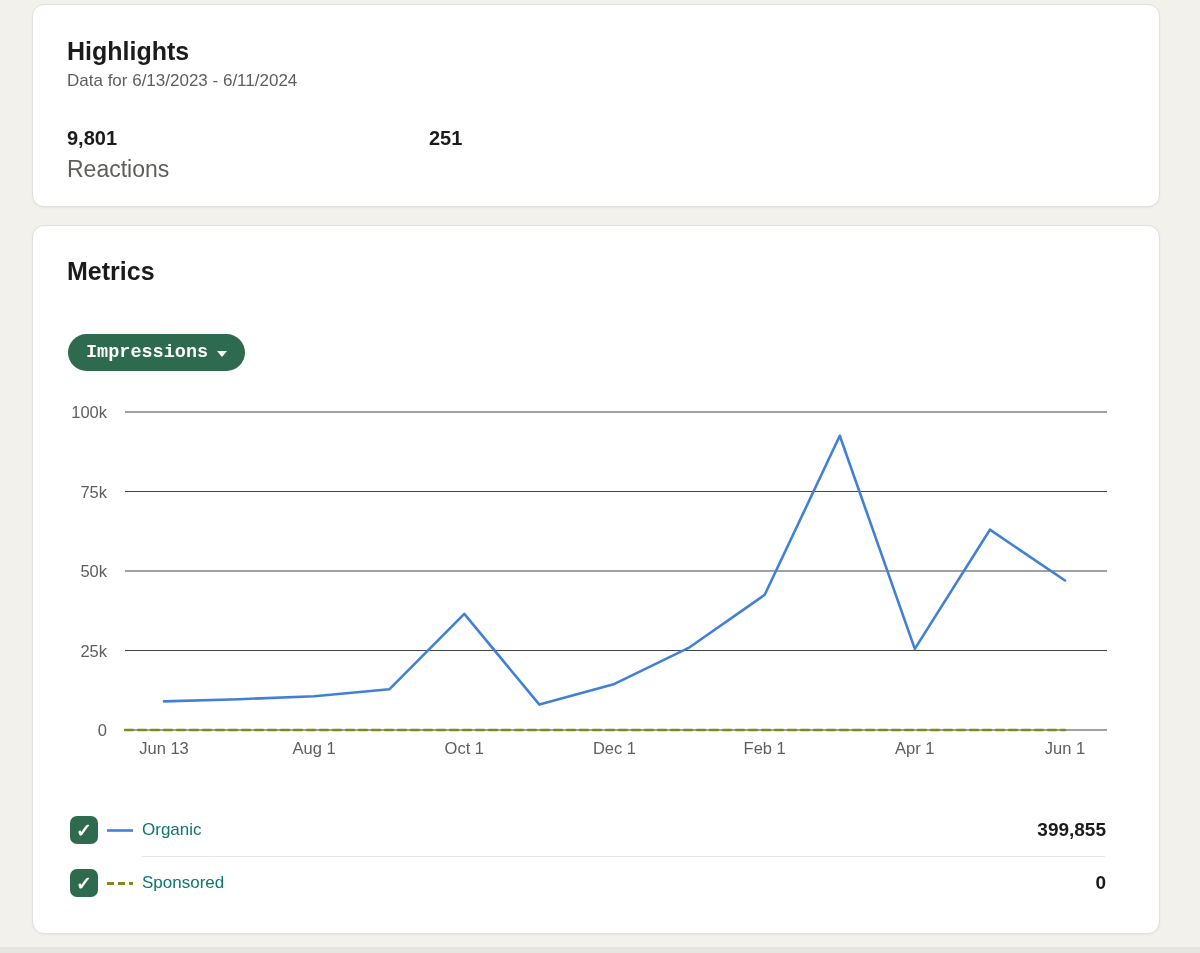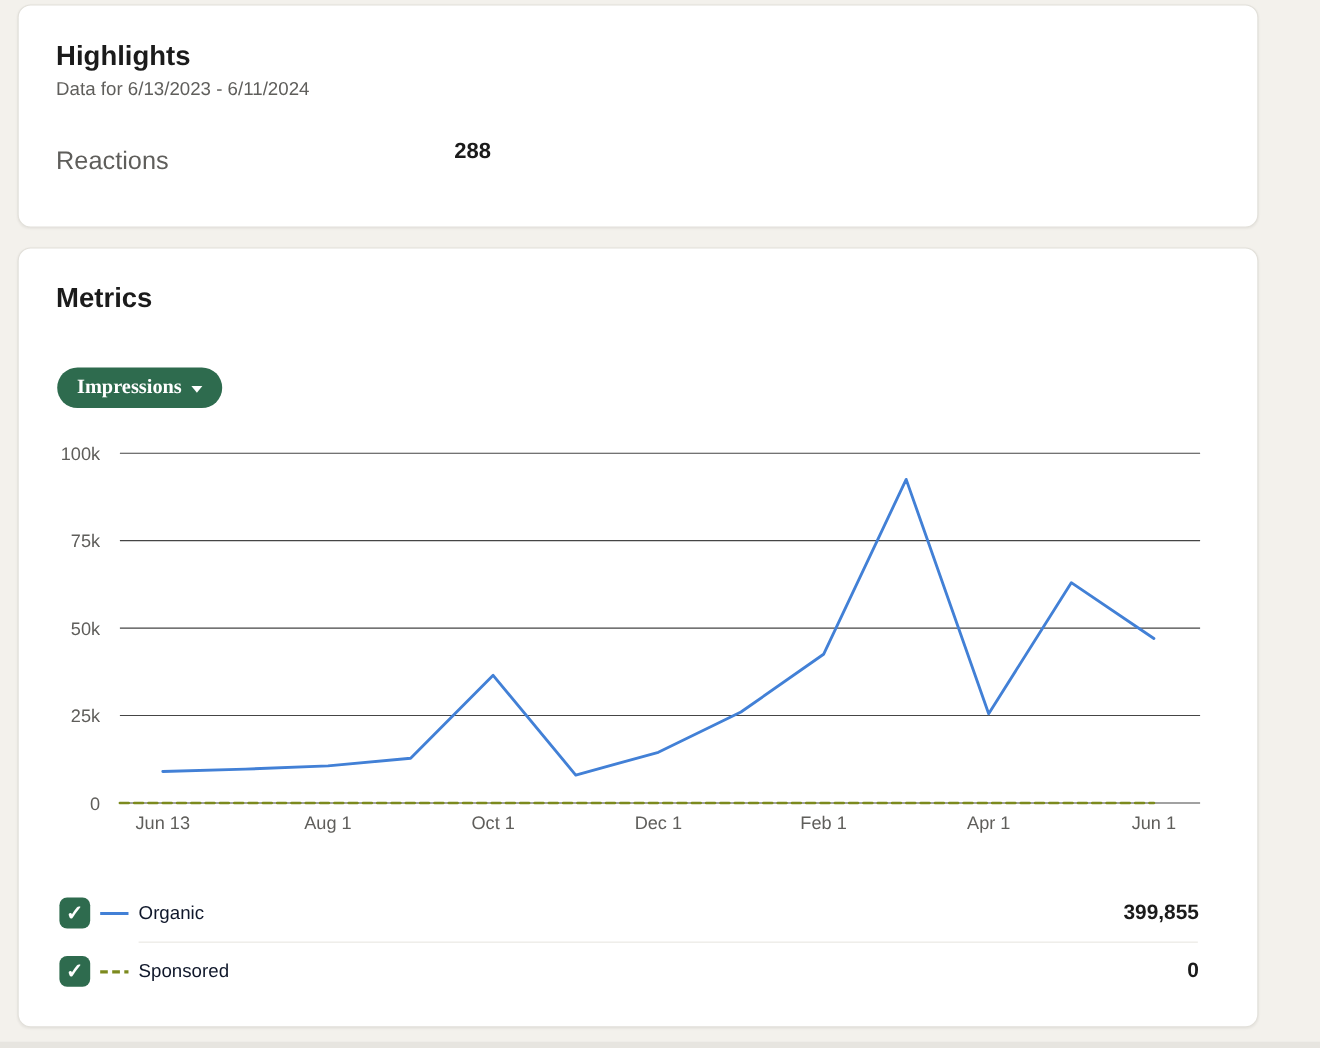--- a/index.html
+++ b/index.html
@@ -5,21 +5,21 @@
   html, body { margin: 0; padding: 0; }
   body {
     width: 1200px; height: 953px; overflow: hidden;
     background: var(--page-bg, #f3f1ec);
     font-family: "Liberation Sans", sans-serif;
     color: var(--text-dark, #1b1b1b);
   }
   .page { position: relative; width: 1200px; height: 953px; }
 
   .card {
-    position: absolute; left: 16px; width: 1128px;
+    position: absolute; left: 32px; width: 1128px;
     background: var(--card-bg, #fff);
     border: 1px solid var(--card-border, #e2e0da);
     border-radius: 12px;
     box-shadow: 0 1px 2px rgba(0,0,0,0.05);
     box-sizing: border-box;
   }
   .card-highlights { top: 4px; height: 203px; }
   .card-metrics   { top: 225px; height: 709px; }
 
   .card-title {
@@ -39,21 +39,21 @@
     position: absolute; left: 34px; top: 122px; right: 20px;
     display: grid; grid-template-columns: 362px 362px 362px;
   }
   .stat-value { font-size: 20px; font-weight: 700; color: var(--text-dark, #1b1b1b); }
   .stat-label { font-size: 23px; color: var(--text-gray, #5f5e5b); margin-top: 6px; }
 
   .pill-button {
     position: absolute; left: 35px; top: 108px; height: 37px;
     padding: 0 18px; border: none; border-radius: 19px;
     background: var(--green, #2e6b4e); color: #fff;
-    font-family: Liberation Serif, serif; font-size: 18.5px; font-weight: 700;
+    font-family: Liberation Mono, monospace; font-size: 18.5px; font-weight: 700;
     display: flex; align-items: center; gap: 9px; cursor: pointer;
   }
   .caret-down {
     width: 0; height: 0; display: inline-block;
     border-left: 5.5px solid transparent;
     border-right: 5.5px solid transparent;
     border-top: 6.5px solid #ffffff;
     margin-top: 2px;
   }
 
@@ -66,43 +66,44 @@
     padding-left: 37px; padding-right: 53px;
   }
   .checkbox {
     width: 28px; height: 28px; border-radius: 7px;
     background: var(--green, #2e6b4e);
     display: flex; align-items: center; justify-content: center;
     color: #fff; font-size: 19px; font-weight: 700; cursor: pointer;
     flex: 0 0 auto;
   }
   .swatch { margin-left: 9px; flex: 0 0 auto; }
-  .legend-label { margin-left: 9px; font-size: 17px; color: #0f172a; }
+  .legend-label { margin-left: 9px; font-size: 17px; color: #0f766e; }
   .legend-value { margin-left: auto; font-size: 19px; font-weight: 700; color: var(--text-dark, #1b1b1b); }
   .legend-divider { height: 1px; background: var(--divider, #e9e7e2); margin-left: 109px; margin-right: 54px; }
 
   .bottom-strip {
     position: absolute; left: 0; right: 0; bottom: 0; height: 6px;
     background: #e7e5e0;
   }
 </style>
 </head>
 <body>
 
 <div class="page">
 
   <section class="card card-highlights">
     <h1 class="card-title">Highlights</h1>
     <p class="subtitle">Data for 6/13/2023 - 6/11/2024</p>
     <div class="stats">
       <div class="stat">
+        <div class="stat-value">9,801</div>
         <div class="stat-label">Reactions</div>
       </div>
       <div class="stat">
-        <div class="stat-value">288</div>
+        <div class="stat-value">251</div>
       </div>
       <div class="stat">
       </div>
     </div>
   </section>
 
   <section class="card card-metrics">
     <h1 class="card-title">Metrics</h1>
 
     <button class="pill-button">

